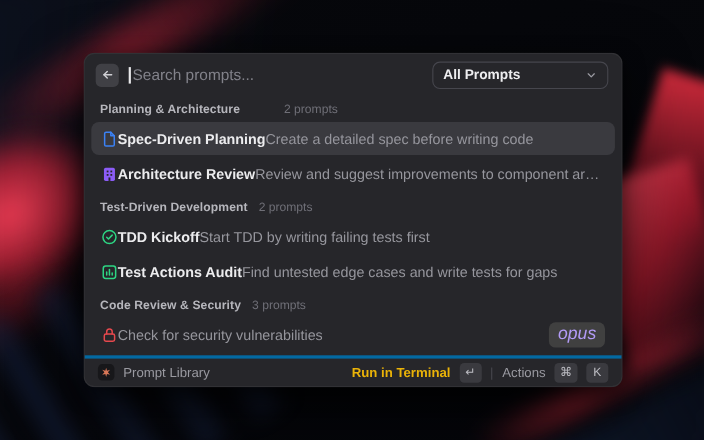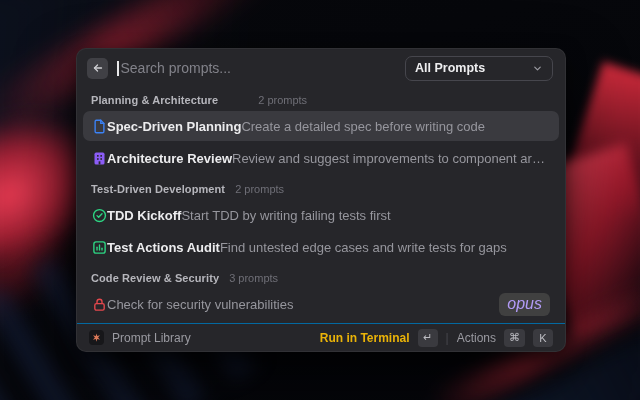--- a/index.html
+++ b/index.html
@@ -47,21 +47,21 @@
   
   .hdr { height:38px; flex:none; display:flex; align-items:center; padding:0 12px 0 10px; gap:9px; }
   .back-btn { width:21px; height:21px; flex:none; border-radius:5px; background:#404045;
               display:flex; align-items:center; justify-content:center; cursor:pointer; }
   .back-btn svg { width:12px; height:12px; stroke:#cfcfd4; }
   .search-wrap { flex:1; display:flex; align-items:center; min-width:0; }
   .caret { width:1.5px; height:15px; background:#e8e8ea; margin-right:2px; flex:none; }
   .search-input { flex:1; min-width:0; background:transparent; border:none; outline:none;
                   color:#e8e8ea; font-size:14px; font-family:inherit; }
   .search-input::placeholder { color:#82828a; }
-  .dropdown { flex:none; width:148px; height:25px; border:1px solid #46464d; border-radius:7px;
+  .dropdown { flex:none; width:160px; height:25px; border:1px solid #46464d; border-radius:7px;
               display:flex; align-items:center; justify-content:space-between; padding:0 9px;
               cursor:pointer; }
   .dropdown-label { font-size:12.5px; font-weight:700; color:#eeeef0; }
   .dropdown svg { width:11px; height:11px; stroke:#9b9ba2; }
 
   
   .list { flex:1; overflow:hidden; }
   .sec-hdr { display:flex; align-items:baseline; padding:8px 14px 5px; }
   .sec-hdr.first { padding-top:7px;gap:30px; }
   .sec-title { font-size:11px; font-weight:700; color:#b6b6bc; letter-spacing:.1px; }
@@ -70,21 +70,21 @@
          display:flex; align-items:center; cursor:pointer; }
   .row.selected { background:#3a3a3f; }
   .row-icon { width:15px; height:15px; flex:none; display:block; }
   .row-title { font-size:13px; font-weight:700; color:#ececee; white-space:nowrap; }
   .row-desc { font-size:13px; color:#96969d; white-space:nowrap; overflow:hidden;
               text-overflow:ellipsis; }
   .badge { margin-left:auto; flex:none; background:#404040; color:#b29bf6; font-size:16px;
            padding:2px 8px 3px; border-radius:6px;font-style:italic; }
 
   
-  .ftr { height:28px; flex:none; border-top:1px solid #0369a1; display:flex; align-items:center;
+  .ftr { height:28px; flex:none; border-top:3px solid #0369a1; display:flex; align-items:center;
          padding:0 12px; gap:8px; font-size:12px;justify-content:flex-end; }
   .app-ic { width:15px; height:15px; flex:none; border-radius:4px; background:#17171a;
             display:flex; align-items:center; justify-content:center; }
   .app-ic svg { width:9px; height:9px; }
   .app-name { color:#9a9aa1; }
   .ftr-right { margin-left:auto; display:flex; align-items:center; gap:8px; }
   .run-label { color:#eab308; font-weight:700; cursor:pointer; }
   .key { min-width:20px; height:18px; padding:0 5px; background:#3a3a3f; border-radius:4px;
          color:#bdbdc3; font-size:11px; display:flex; align-items:center; justify-content:center; }
   .ftr-div { color:#47474d; }

